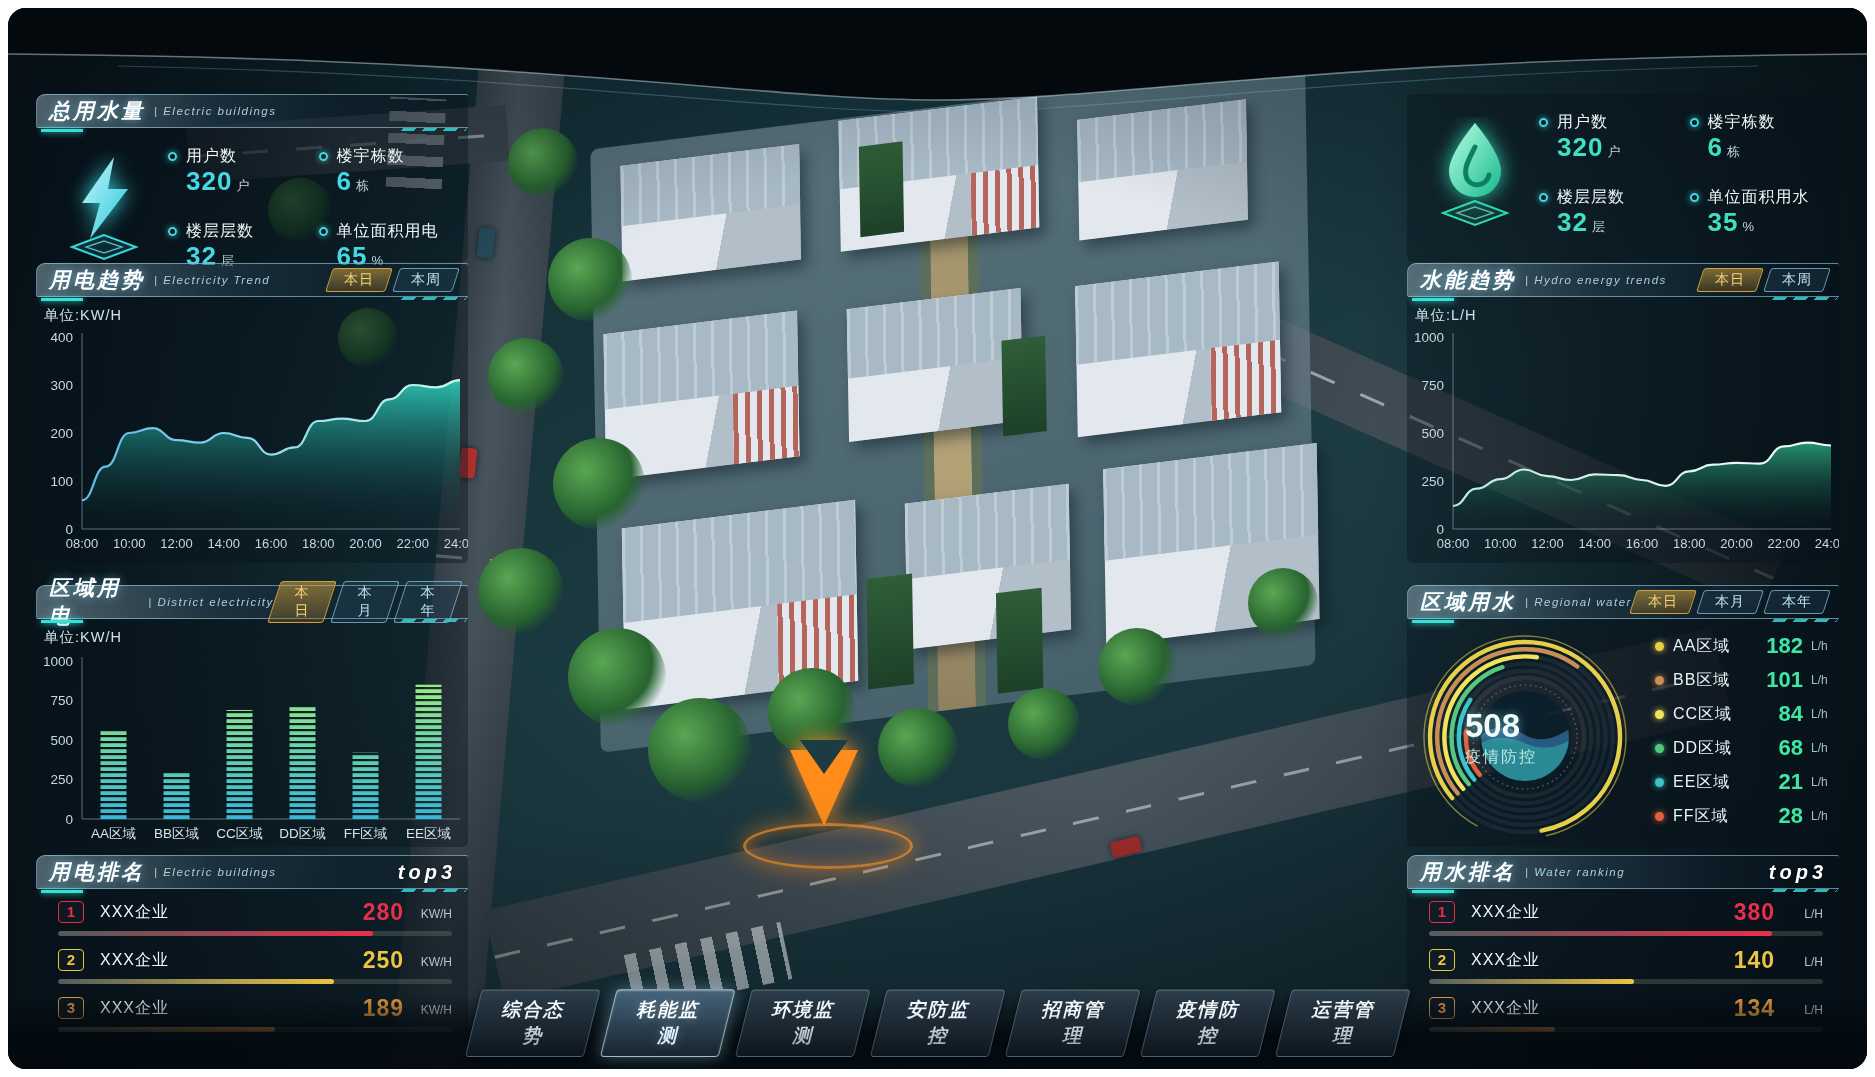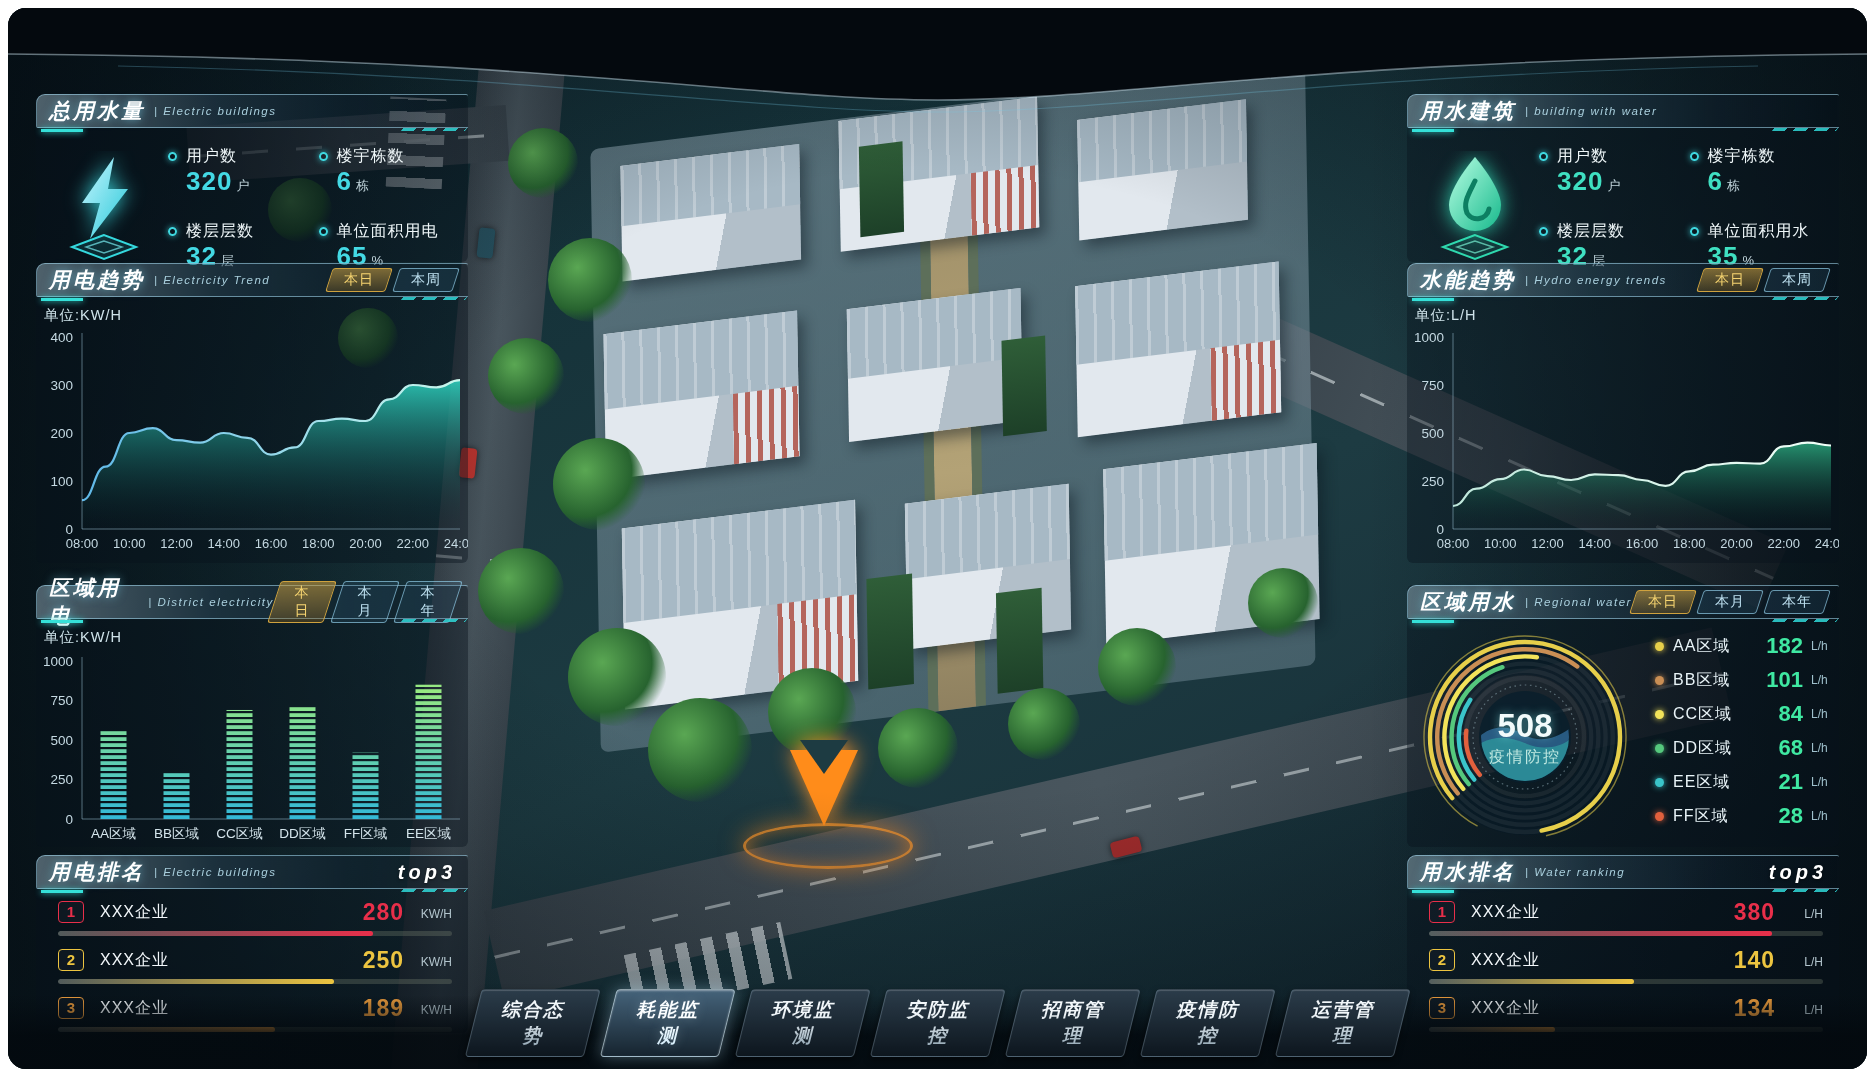--- a/index.html
+++ b/index.html
@@ -79,21 +79,21 @@
   .rrow { position:relative; height:42px; margin-bottom:6px; }
   .rk { position:absolute; left:10px; top:0; width:26px; height:22px; border:1.5px solid; border-radius:4px;
     font-size:15px; font-weight:bold; text-align:center; line-height:20px; background:rgba(20,30,40,.55); }
   .rn { position:absolute; left:52px; top:1px; font-size:16px; color:#f2f7fa; letter-spacing:1px; }
   .rv { position:absolute; right:52px; top:-2px; font-size:23px; font-weight:bold; letter-spacing:1px; }
   .ru { position:absolute; right:4px; top:6px; font-size:12px; color:#b3c5cd; }
   .rbar { position:absolute; left:10px; right:4px; top:30px; height:5px; border-radius:3px; background:rgba(130,140,120,.30); overflow:hidden; }
   .rbar i { display:block; height:100%; border-radius:3px; }
 
   .donut-wrap { position:absolute; left:12px; top:46px; width:212px; height:212px; }
-  .donut-center { position:absolute; left:50%; top:50%; transform:translate(-50%,-50%); text-align:center; width:120px; }
+  .donut-center { position:absolute; left:50%; top:50%; transform:translate(-50%,-50%); text-align:left; width:120px; }
   .dc-val { font-size:33px; font-weight:bold; color:#f2fbfb; text-shadow:0 0 10px rgba(120,230,230,.6); }
   .dc-lab { font-size:16px; color:#bfe8e0; letter-spacing:2px; margin-top:2px; }
   .legend { position:absolute; left:248px; top:44px; width:178px; }
   .lrow { display:flex; align-items:center; height:34px; }
   .ldot { width:9px; height:9px; border-radius:50%; flex:none; margin-right:9px; }
   .lname { font-size:16px; color:#e9f4f8; letter-spacing:1px; width:78px; }
   .lval { font-size:22px; font-weight:bold; color:#3fe8a2; width:52px; text-align:right; }
   .lunit { font-size:12px; color:#9fc0cc; margin-left:8px; }
 
   
@@ -433,24 +433,20 @@
          <span class="rv" style="color:#e89a3c">189</span>
          <span class="ru">KW/H</span>
          <div class="rbar">
            <i style="width:55%;background:linear-gradient(90deg,rgba(255,255,255,.18),#e89a3c)"></i>
          </div>
        </div>
       </div>
   </section>
 
   <section class="panel" style="left:1399px;top:86px;height:168px;">
-    <div class="phead">
-      <span class="ptitle">用水建筑</span>
-      <span class="psub">| building with water</span>
-    </div>
     <div class="stats-body">
       <div class="icon-cell">
         <svg width="104" height="112" viewBox="0 0 104 112">
           <defs>
               <linearGradient id="lgW" x1="0" y1="0" x2="1" y2="1">
             <stop offset="0" stop-color="#b8ffe4"></stop>
                 <stop offset="1" stop-color="#17b98c"></stop>
               </linearGradient>
             </defs>
           <path d="M52,6 C52,6 26,36 26,54 a26,26 0 0 0 52,0 C78,36 52,6 52,6 Z" fill="url(#lgW)" style="filter:drop-shadow(0 0 10px rgba(50,230,190,.85));"></path>

